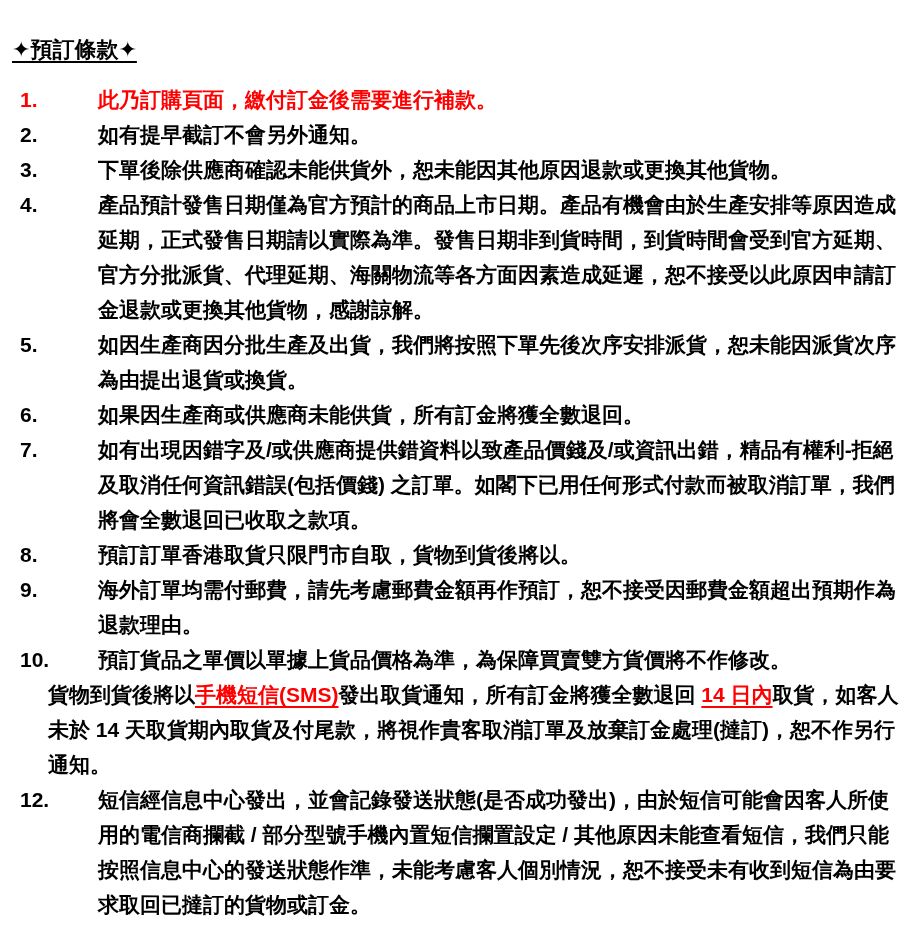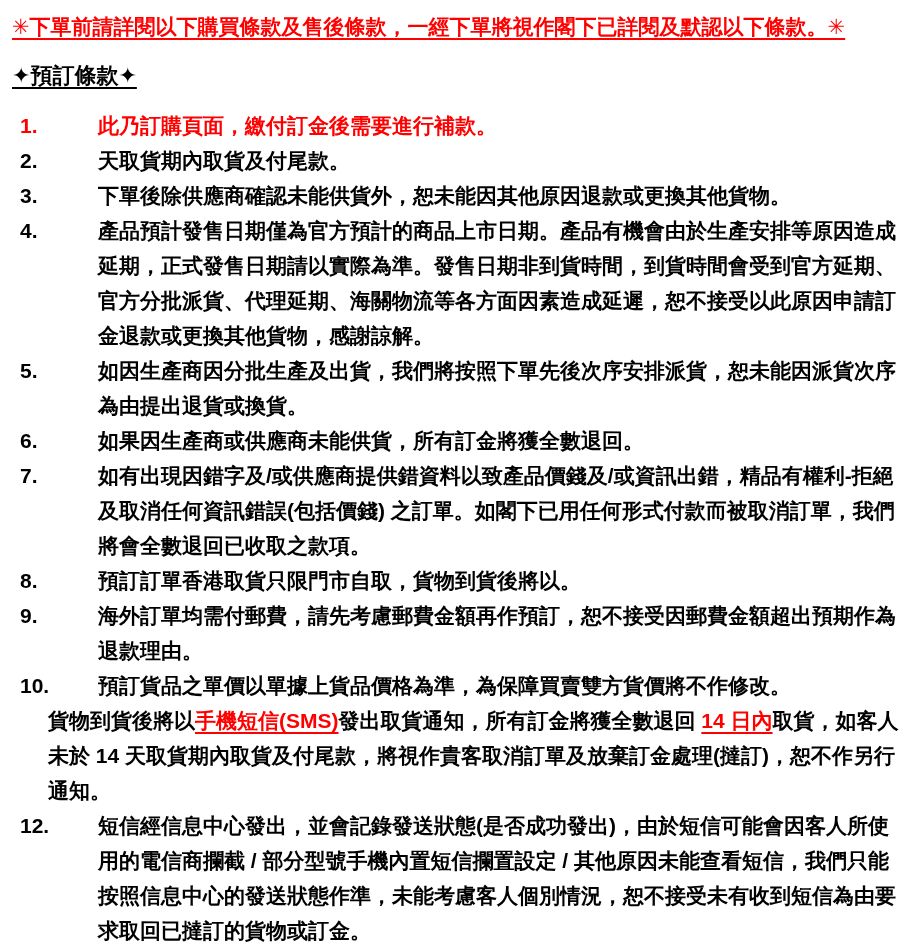--- a/index.html
+++ b/index.html
@@ -20,21 +20,21 @@
   }
   .title {
     color: #ff0000;
     font-size: 21px;
     line-height: 30px;
     text-decoration: underline;
     text-underline-offset: 4px;
     padding: 2px 2px 0 4px;
   }
   .section-heading-wrap {
-    margin: 20px 0 18px 4px;
+    margin: 26px 0 18px 4px;
   }
   .section-heading {
     color: #000000;
     font-size: 22px;
     line-height: 28px;
     text-decoration: underline;
     text-underline-offset: 4px;
     display: inline-block;
   }
   .terms {
@@ -66,34 +66,33 @@
     color: #ff0000;
     text-decoration: underline;
     text-underline-offset: 4px;
     text-align: right;
   }
 </style>
 </head>
 <body>
 
 <div class="doc">
-  <div class="title">✳︎下單前請詳閱以下購買條款及售後條款，一經下單將視作閣下已詳閱及默認以下條款。✳︎</div>
 
   <div class="section-heading-wrap">
     <span class="section-heading">✦預訂條款✦</span>
   </div>
 
   <div class="terms">
       <div class="term-row term-red">
         <span class="num">1.</span>
         <div class="body"><span>此乃訂購頁面，繳付訂金後需要進行補款。</span></div>
       </div>
       <div class="term-row">
         <span class="num">2.</span>
-        <div class="body"><span>天取貨期內取貨及付尾款。</span></div>
+        <div class="body"><span>如有提早截訂不會另外通知。</span></div>
       </div>
       <div class="term-row">
         <span class="num">3.</span>
         <div class="body"><span>下單後除供應商確認未能供貨外，恕未能因其他原因退款或更換其他貨物。</span></div>
       </div>
       <div class="term-row">
         <span class="num">4.</span>
         <div class="body"><span>產品預計發售日期僅為官方預計的商品上市日期。產品有機會由於生產安排等原因造成延期，正式發售日期請以實際為準。發售日期非到貨時間，到貨時間會受到官方延期、官方分批派貨、代理延期、海關物流等各方面因素造成延遲，恕不接受以此原因申請訂金退款或更換其他貨物，感謝諒解。</span></div>
       </div>
       <div class="term-row">

